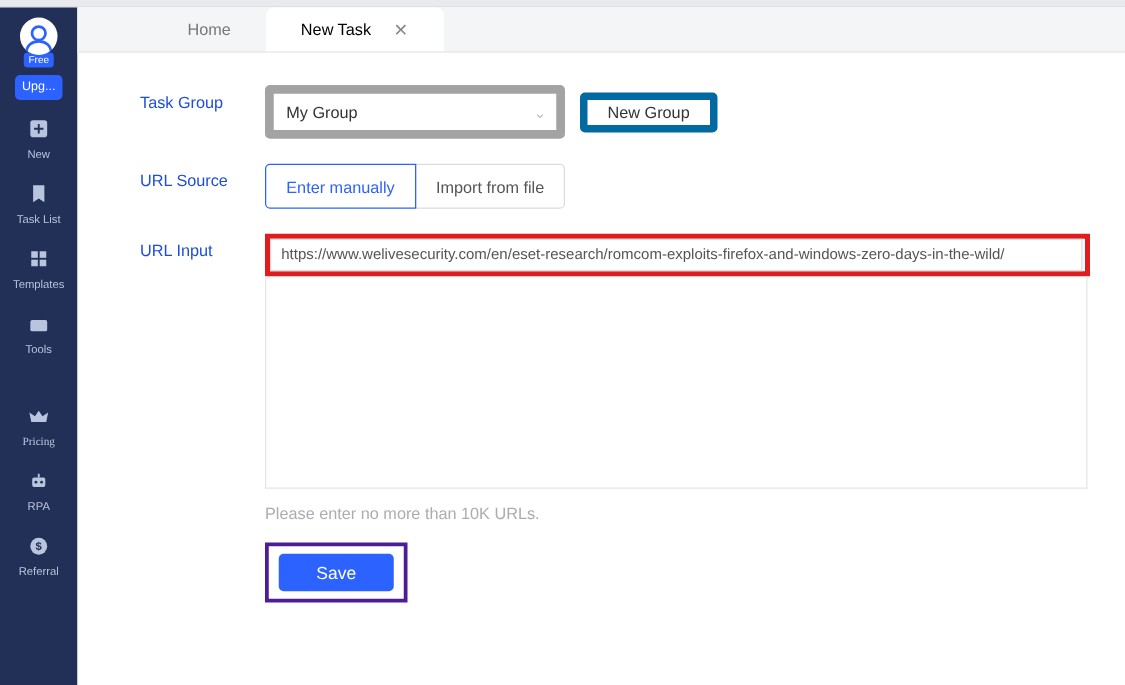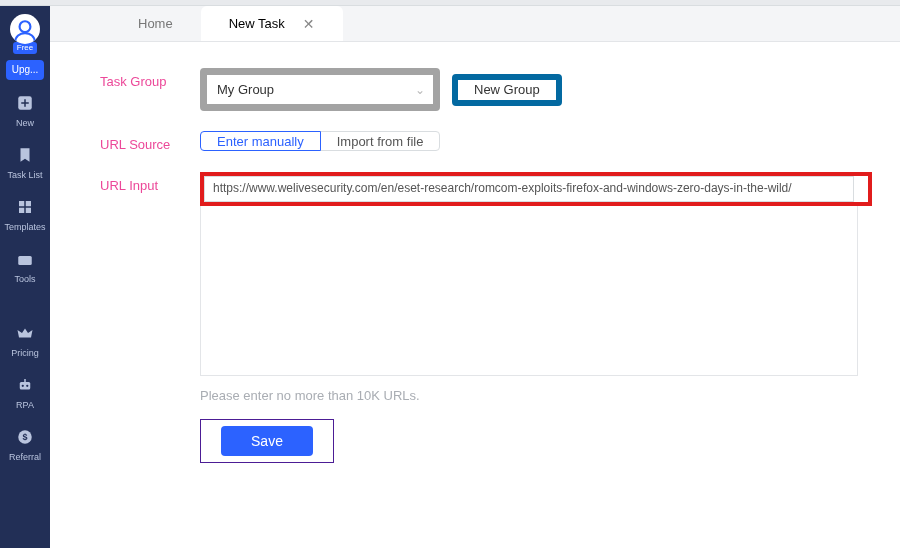--- a/index.html
+++ b/index.html
@@ -4,64 +4,64 @@
 <style>
 * { box-sizing: border-box; margin: 0; padding: 0; }
 html, body { width: 900px; height: 548px; font-family: -apple-system, "Segoe UI", Arial, sans-serif; font-size: 13px; color: #333; overflow: hidden; background: #fff; }
 
 
 .topbar { position: absolute; top: 0; left: 0; right: 0; height: 6px; background: #e8eaed; border-bottom: 1px solid #d9dde0; }
 
 .app { position: absolute; top: 6px; left: 0; width: 900px; height: 542px; display: flex; }
 
 
-.sidebar { width: 50px; background: #222f56; display: flex; flex-direction: column; align-items: center; padding-top: 8px; color: #cfd6e6; font-size: 10px; }
+.sidebar { width: 62px; background: #222f56; display: flex; flex-direction: column; align-items: center; padding-top: 8px; color: #cfd6e6; font-size: 10px; }
 .avatar { width: 30px; height: 30px; border-radius: 50%; background: #fff; overflow: hidden; display: flex; align-items: flex-end; justify-content: center; position: relative; }
 .avatar svg { width: 26px; height: 26px; }
 .free-badge { margin-top: -2px; font-size: 8px; background: #2c62ff; color: #fff; padding: 0 4px; border-radius: 3px; line-height: 12px; }
 .upg-btn { margin-top: 6px; background: #2c62ff; color: #fff; border-radius: 4px; width: 38px; height: 20px; line-height: 20px; text-align: center; font-size: 10px; overflow: hidden; white-space: nowrap; }
 
 .side-item { margin-top: 18px; display: flex; flex-direction: column; align-items: center; gap: 6px; cursor: pointer; color: #b9c4de; }
 .side-item.first { margin-top: 14px; }
 .side-item svg { width: 18px; height: 18px; fill: #b9c4de; }
 .side-item .lbl { font-size: 9px; text-align: center; line-height: 10px; }
-.side-gap { margin-top: 40px; }
+.side-gap { margin-top: 40px; font-family: Liberation Serif, serif; }
 
 
 .main { flex: 1; display: flex; flex-direction: column; background: #fff; }
 
 .tabs { height: 36px; background: #f4f5f7; border-bottom: 1px solid #e3e5e8; display: flex; align-items: stretch; padding-left: 60px; }
 .tab { display: flex; align-items: center; padding: 0 28px; font-size: 13px; color: #555; cursor: pointer; position: relative; }
 .tab.active { background: #fff; border-top-left-radius: 6px; border-top-right-radius: 6px; color: #000; font-weight: 500; }
 .tab.active .close { margin-left: 18px; font-size: 14px; color: #888; }
 .tab.inactive { color: #777; }
 
 .content { flex: 1; padding: 26px 28px 0 50px; }
 .row { display: flex; align-items: flex-start; margin-bottom: 20px; }
-.row-label { width: 100px; font-size: 13px; color: #ec4899; padding-top: 6px; }
+.row-label { width: 100px; font-size: 13px; color: #1d4ed8; padding-top: 6px; }
 .row-body { flex: 1; display: flex; gap: 12px; align-items: center; flex-wrap: wrap; }
 
 .select { position: relative; width: 240px; height: 43px; border: 7px solid #a3a3a3; border-radius: 4px; background: #fff; display: flex; align-items: center; padding: 0 10px; color: #333; cursor: pointer; }
 .select .chev { position: absolute; right: 8px; top: 50%; transform: translateY(-50%); color: #bbb; font-size: 12px; }
 .btn-outline { height: 32px; padding: 0 16px; border: 6px solid #0369a1; border-radius: 4px; background: #fff; color: #333; cursor: pointer; font-size: 13px; }
 
 .segbar { display: flex; }
-.segbtn { height: 20px; padding: 0 16px; border: 1px solid #d9dde0; background: #fff; color: #555; font-size: 13px; cursor: pointer; margin-left: -1px; }
+.segbtn { height: 36px; padding: 0 16px; border: 1px solid #d9dde0; background: #fff; color: #555; font-size: 13px; cursor: pointer; margin-left: -1px; }
 .segbtn:first-child { border-top-left-radius: 4px; border-bottom-left-radius: 4px; margin-left: 0; }
 .segbtn:last-child { border-top-right-radius: 4px; border-bottom-right-radius: 4px; }
 .segbtn.active { border-color: #2c62ff; color: #2c62ff; position: relative; z-index: 1; }
 
 .url-body { flex: 1; }
 .url-highlight { border: 4px solid #e11c1c; padding: 0; }
 .url-textarea { width: 650px; min-height: 26px; border: 1px solid #d9dde0; padding: 4px 8px; font-size: 12px; color: #555; font-family: inherit; resize: none; outline: none; }
 .url-rest { width: 658px; height: 170px; border: 1px solid #e3e5e8; border-top: none; }
 
 .hint { color: #a9adb3; font-size: 13px; margin: 12px 0 16px 0; }
 
-.save-wrap { border: 1px solid #4c1d95; display: inline-block; padding: 6px 20px; }
+.save-wrap { border: 3px solid #4c1d95; display: inline-block; padding: 6px 8px; }
 .save-btn { background: #2c62ff; color: #fff; border: none; border-radius: 4px; width: 92px; height: 30px; font-size: 14px; cursor: pointer; }
 </style>
 </head>
 <body>
 
 <div class="topbar"></div>
 
 <div class="app">
 
   <div class="sidebar">

